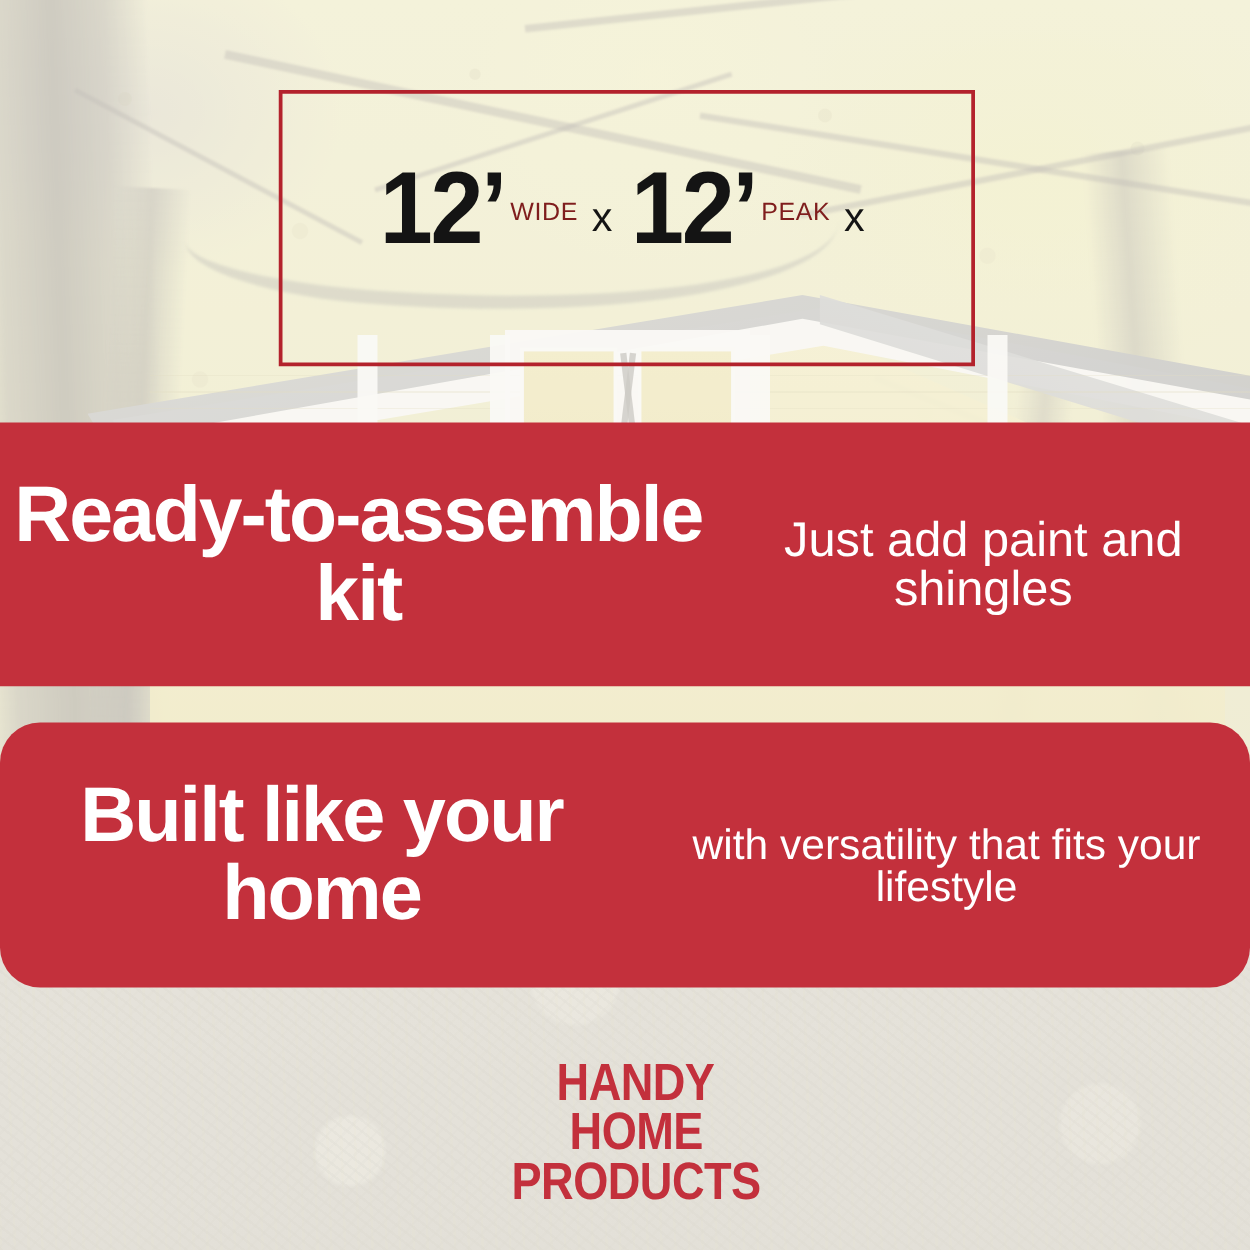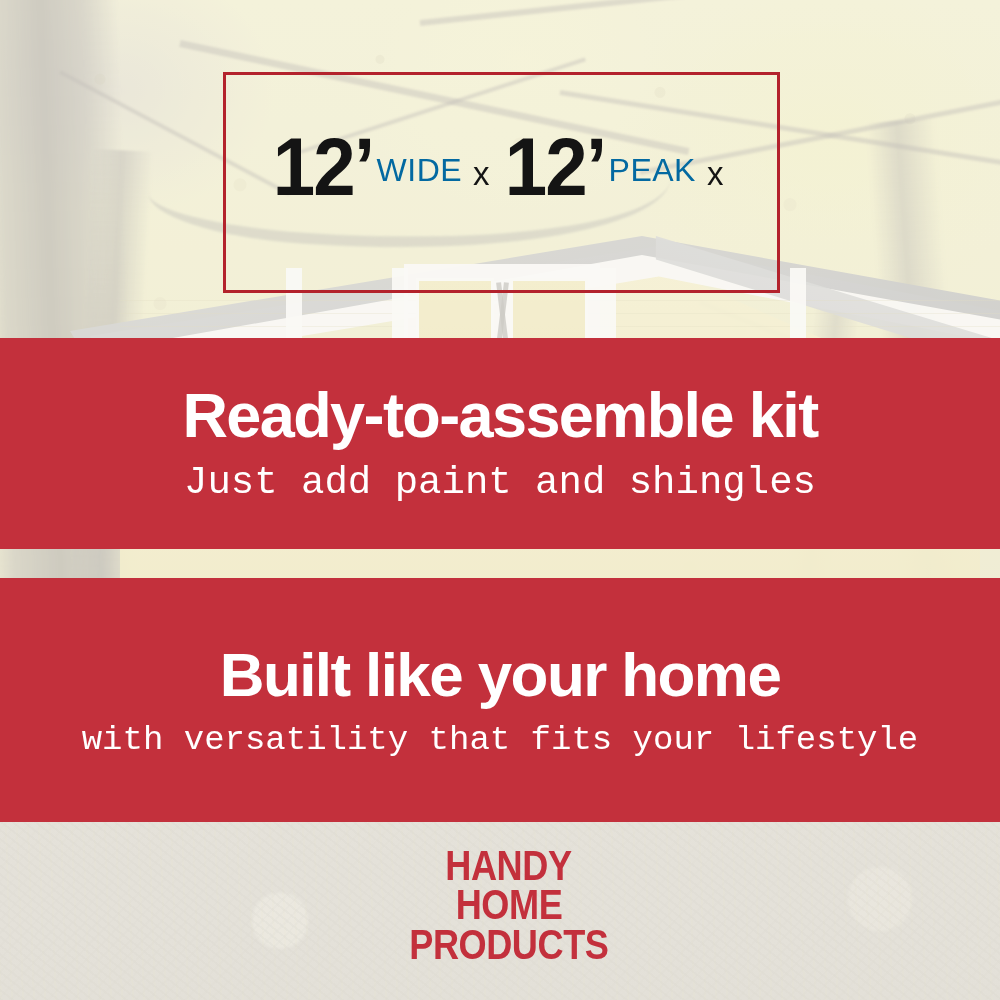--- a/index.html
+++ b/index.html
@@ -261,60 +261,60 @@
     font-weight: 700;
     font-size: 82px;
     line-height: .84;
     letter-spacing: -2px;
     color: #141414;
     transform: scaleX(.93);
   }
   .dim-label {
     font-family: "Liberation Sans Narrow", "Liberation Sans", sans-serif;
     font-weight: 400;
-    font-size: 32px;
+    font-size: 20px;
     letter-spacing: .5px;
-    color: #0369a1;
+    color: #7f1d1d;
     margin-top: 6px;
   }
   .dim-x {
     font-family: "Liberation Sans", sans-serif;
     font-weight: 400;
     font-size: 33px;
     color: #141414;
     margin: 22px 11px 0 11px;
   }
 
   
   .banner {
     position: absolute;
     left: 0;
     width: 1000px;
     background: #c3303c;
     display: flex;
-    flex-direction: column;
+    flex-direction: row;
     align-items: center;
     justify-content: center;
     color: #ffffff;
   }
   #banner-one { top: 338px; height: 211px; }
-  #banner-two { top: 578px; height: 244px; }
+  #banner-two { top: 578px; height: 212px; border-radius: 32px; }
 
   .banner-head {
     font-family: "Liberation Sans", sans-serif;
     font-weight: 700;
     letter-spacing: -1.6px;
     line-height: 1;
     text-align: center;
   }
   #head-one { font-size: 63px; }
   #head-two { font-size: 62px; }
 
   .banner-sub {
-    font-family: Liberation Mono, monospace;
+    font-family: Liberation Sans, sans-serif;
     font-weight: 400;
     line-height: 1;
     text-align: center;
     margin-top: 17px;
   }
   #sub-one { font-size: 39px; }
   #sub-two { font-size: 34px; }
 
   
   .logo {

